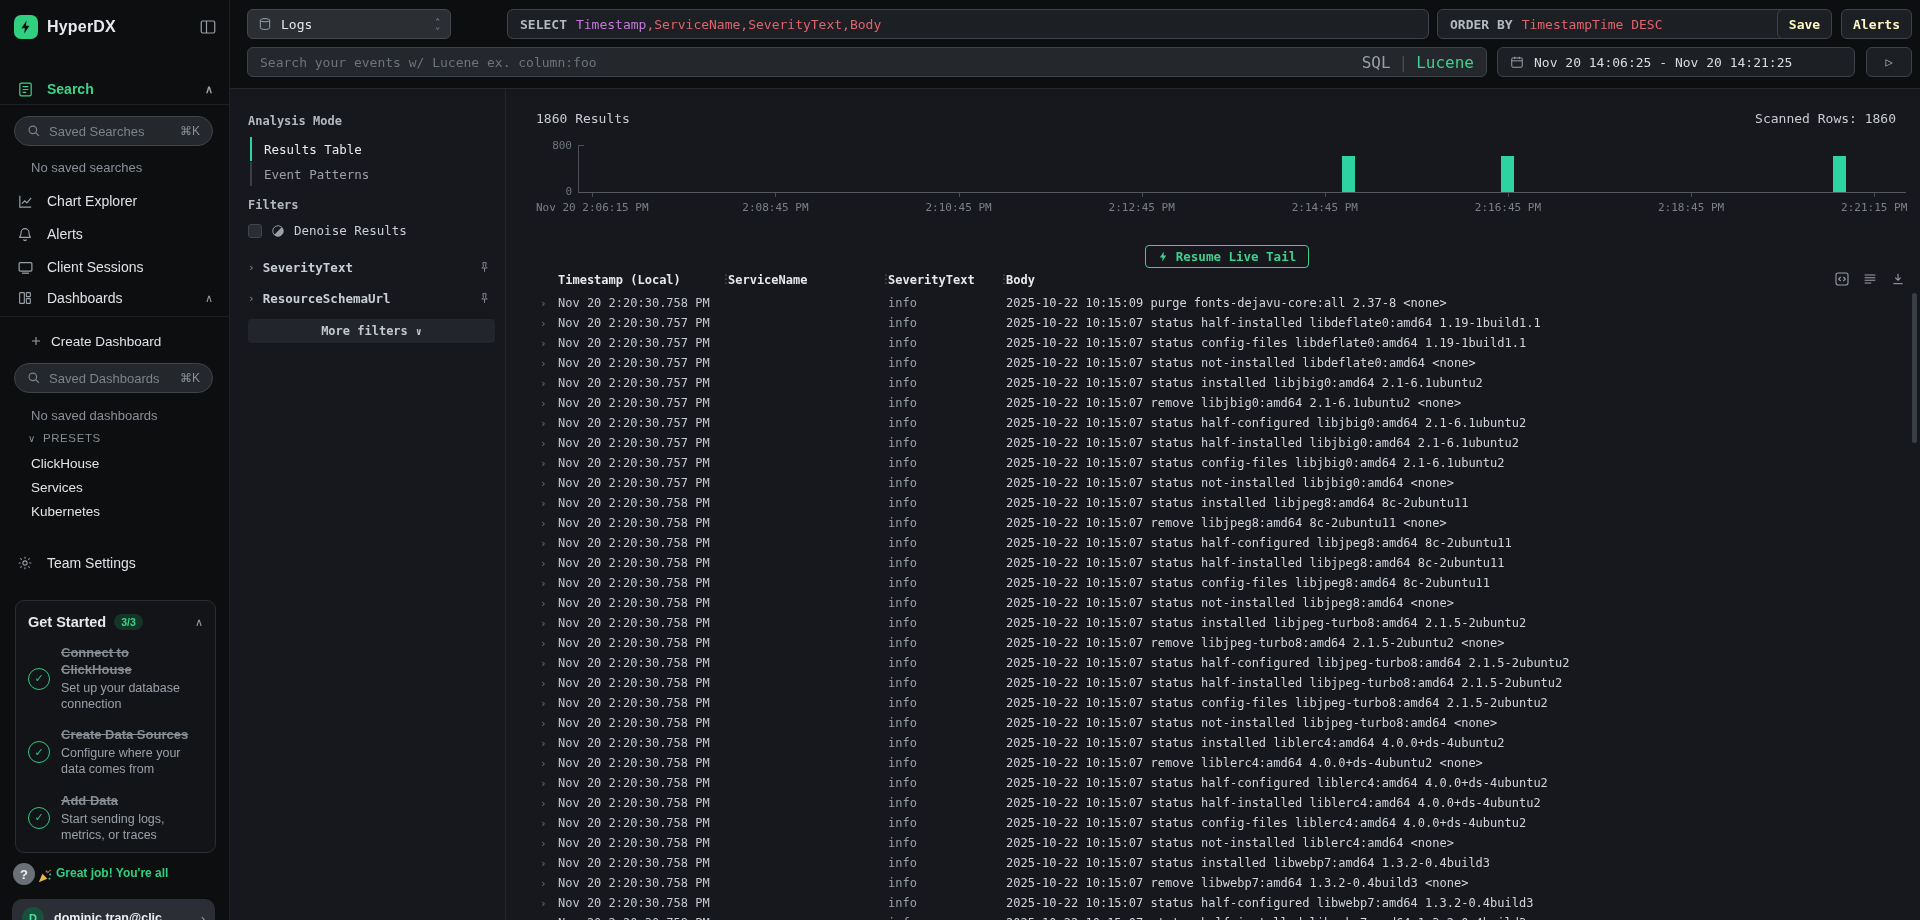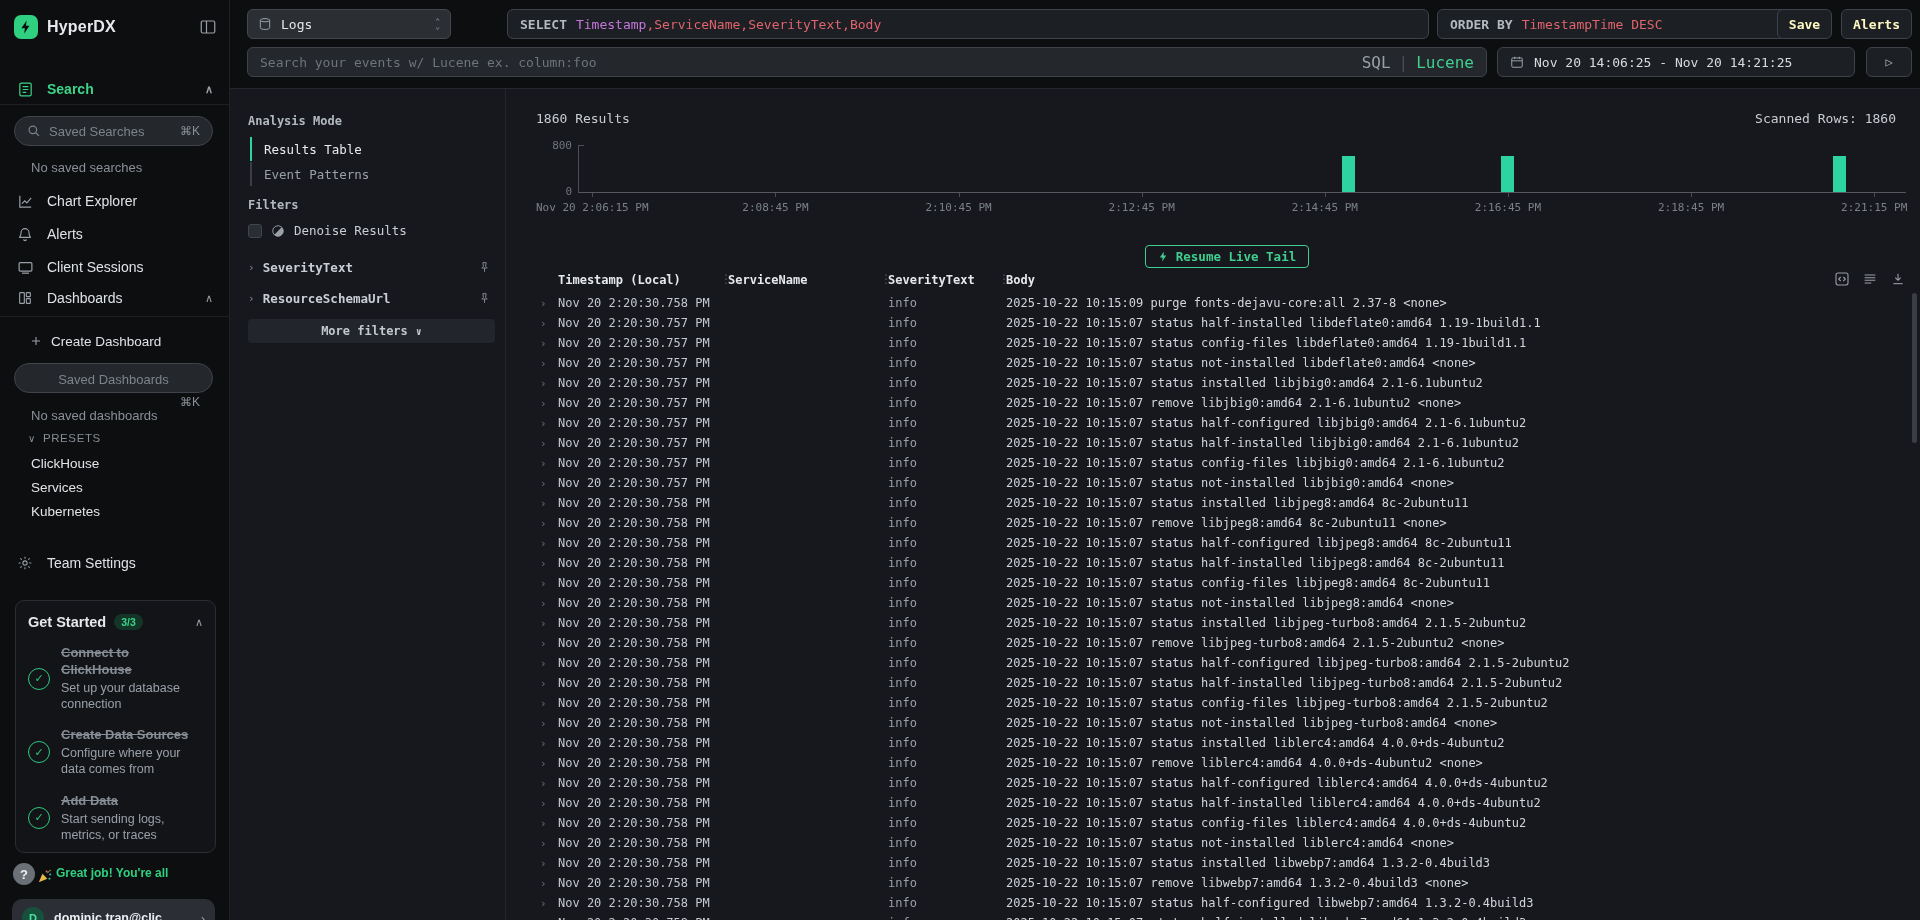--- a/index.html
+++ b/index.html
@@ -193,21 +193,21 @@
 
   <div class="nav-row" style="top:330px; padding-left:30px; gap:9px; font-size:13.5px;">
     <span class="ic" style="width:12px;">
       <svg width="12" height="12" viewBox="0 0 24 24" fill="none" stroke="currentColor" stroke-width="2.2">
           <path d="M12 4v16M4 12h16"></path>
         </svg>
     </span>
     <span>Create Dashboard</span>
   </div>
 
-  <div class="pill" style="top:363px;flex-direction:column;">
+  <div class="pill" style="top:363px;">
     <svg width="14" height="14" viewBox="0 0 24 24" fill="none" stroke="currentColor" stroke-width="2">
         <circle cx="10" cy="10" r="6.5"></circle>
         <path d="M15 15l5.5 5.5"></path>
       </svg>
     <span>Saved Dashboards</span>
     <span class="kbd">⌘K</span>
   </div>
   <div class="sb-empty" style="top:408px;">No saved dashboards</div>
 
   <div class="presets-hdr" style="top:432px;">

